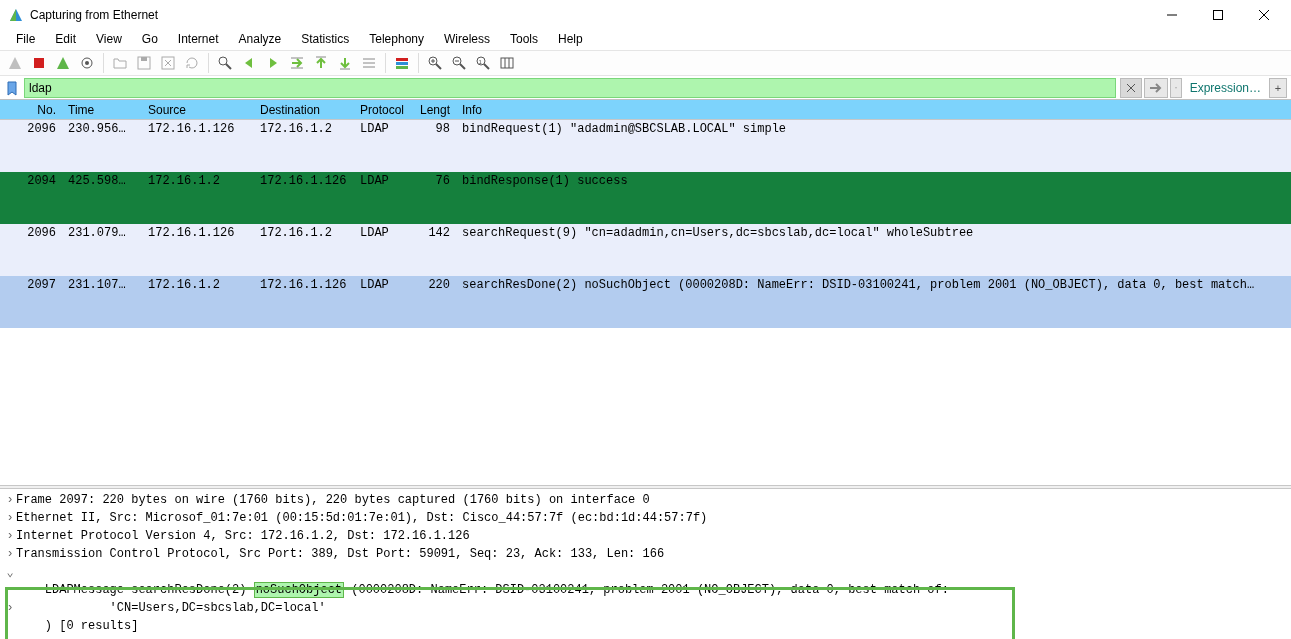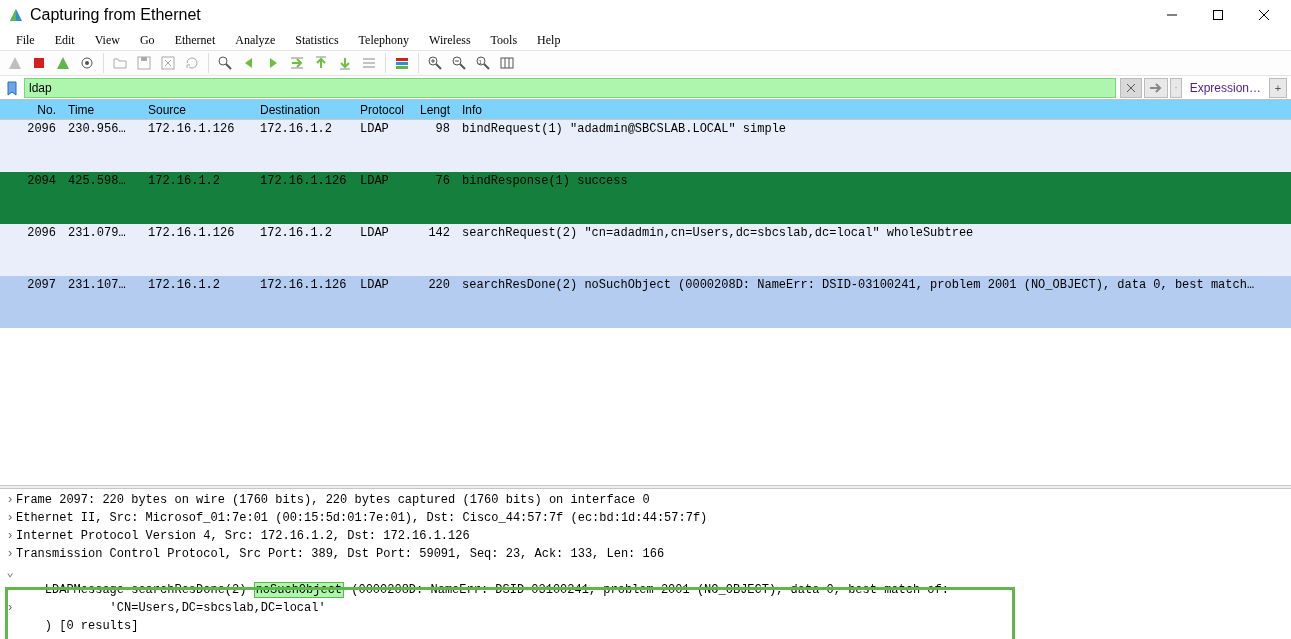--- a/index.html
+++ b/index.html
@@ -1,41 +1,41 @@
 <!DOCTYPE html>
 <html><head>
 <meta charset="utf-8">
 <style>
   * { box-sizing: border-box; }
   html, body { margin: 0; padding: 0; font-family: "Segoe UI", Tahoma, sans-serif; font-size: 12px; color: #000; background: #fff; height: 100%; }
   .window { width: 1291px; height: 639px; background: #fff; display: flex; flex-direction: column; position:relative; }
   
   .titlebar { height: 30px; display: flex; align-items: center; padding: 0 4px; }
   .app-icon { width: 16px; height: 16px; margin: 0 6px 0 4px; }
-  .title-text { flex: 1; font-size: 16px; }
+  .title-text { flex: 1; font-size: 12px; }
   .win-controls { display:flex; }
   .win-btn { width: 46px; height: 30px; display:flex; align-items:center; justify-content:center; }
   .win-btn svg { width: 10px; height: 10px; stroke:#000; stroke-width:1; fill:none; }
   
-  .menubar { height: 20px; display:flex; align-items:center; padding: 0 6px; gap: 0; font-family: Liberation Serif, serif; }
+  .menubar { height: 20px; display:flex; align-items:flex-start; padding: 0 6px; gap: 0; }
   .menubar .menu-item { padding: 2px 10px; font-size: 12px; }
   
   .toolbar { height: 26px; display:flex; align-items:center; padding: 0 4px; gap: 2px; border-top:1px solid #e5e5e5; border-bottom:1px solid #e5e5e5; background:#fdfdfd; }
   .tb-btn { width: 22px; height: 22px; display:flex; align-items:center; justify-content:center; border:1px solid transparent; border-radius:2px; }
   .tb-sep { width:1px; height:20px; background:#ddd; margin:0 3px; }
   .tb-btn svg { width:16px; height:16px; }
   
   .filterbar { height: 24px; display:flex; align-items:center; padding: 2px 4px; gap:4px; border-bottom:1px solid #c0c0c0; }
   .filter-icon { width:16px; height:16px; display:flex; align-items:center; justify-content:center; }
   .filter-input { flex:1; height:20px; background:#aef5ae; border:1px solid #7ad67a; padding:0 4px; font-size:12px; font-family:inherit; outline:none; }
   .filter-tail { display:flex; align-items:center; gap:2px; }
   .tail-btn { height:20px; padding:0 4px; display:flex; align-items:center; justify-content:center; background:#e8e8e8; border:1px solid #bbb; color:#555; font-size:11px;}
   .tail-btn.x { width:22px; background:#d9d9d9; }
   .tail-dd { width:12px; }
-  .expr-label { padding: 0 6px; color:#4c1d95; }
+  .expr-label { padding: 0 6px; color:#0f766e; }
   .plus-btn { width:18px; }
   
   .packet-area { flex:0 0 auto; display:flex; flex-direction:column; font-family: Consolas, "Courier New", monospace; font-size:12px; }
   .phead { display:flex; height:20px; align-items:center; border-bottom:1px solid #c7c7c7; background:#7dd3fc; font-family:"Segoe UI",sans-serif; font-size:12px; }
   .phead .col, .prow .col { padding: 0 6px; white-space:nowrap; overflow:hidden; }
   .c-no   { width:62px; text-align:right;}
   .c-time { width:80px;}
   .c-src  { width:112px;}
   .c-dst  { width:100px;}
   .c-prot { width:60px;}
@@ -88,21 +88,21 @@
           </svg>
         </div>
     </div>
   </div>
 
   <div class="menubar">
     <span class="menu-item">File</span>
     <span class="menu-item">Edit</span>
     <span class="menu-item">View</span>
     <span class="menu-item">Go</span>
-    <span class="menu-item">Ethernet</span>
+    <span class="menu-item">Internet</span>
     <span class="menu-item">Analyze</span>
     <span class="menu-item">Statistics</span>
     <span class="menu-item">Telephony</span>
     <span class="menu-item">Wireless</span>
     <span class="menu-item">Tools</span>
     <span class="menu-item">Help</span>
   </div>
 
   <div class="toolbar">
     <div class="tb-btn">
@@ -297,21 +297,21 @@
           </div>
         </div>
         <div class="prow-wrap bg0">
           <div class="prow">
             <div class="col c-no">2096</div>
             <div class="col c-time">231.079…</div>
             <div class="col c-src">172.16.1.126</div>
             <div class="col c-dst">172.16.1.2</div>
             <div class="col c-prot">LDAP</div>
             <div class="col c-len">142</div>
-            <div class="col c-info">searchRequest(2) "cn=adadmin,cn=Users,dc=sbcslab,dc=local" wholeSubtree</div>
+            <div class="col c-info">searchRequest(9) "cn=adadmin,cn=Users,dc=sbcslab,dc=local" wholeSubtree</div>
           </div>
         </div>
         <div class="prow-wrap sel">
           <div class="prow">
             <div class="col c-no">2097</div>
             <div class="col c-time">231.107…</div>
             <div class="col c-src">172.16.1.2</div>
             <div class="col c-dst">172.16.1.126</div>
             <div class="col c-prot">LDAP</div>
             <div class="col c-len">220</div>

